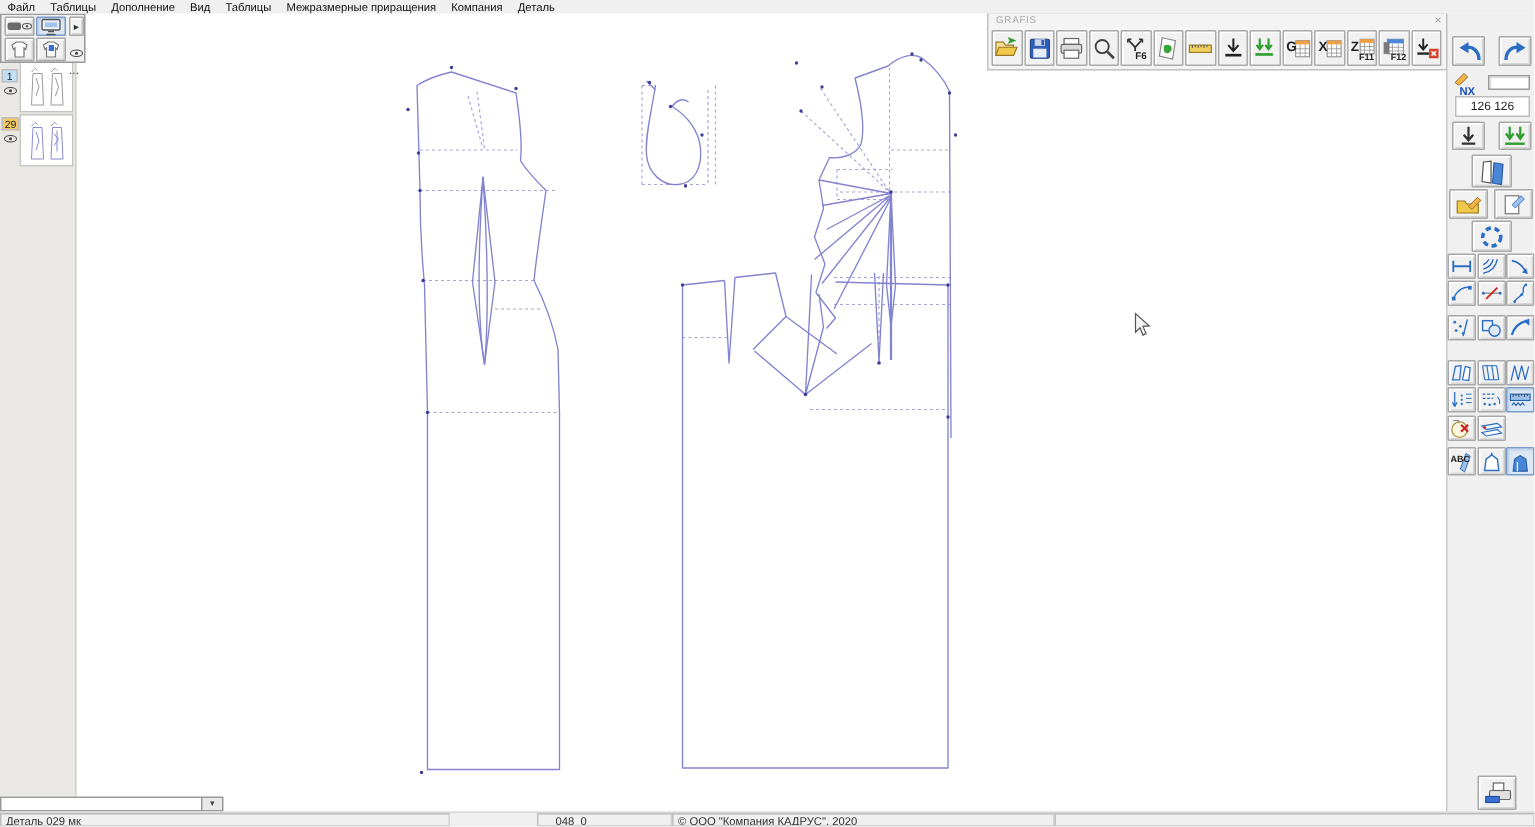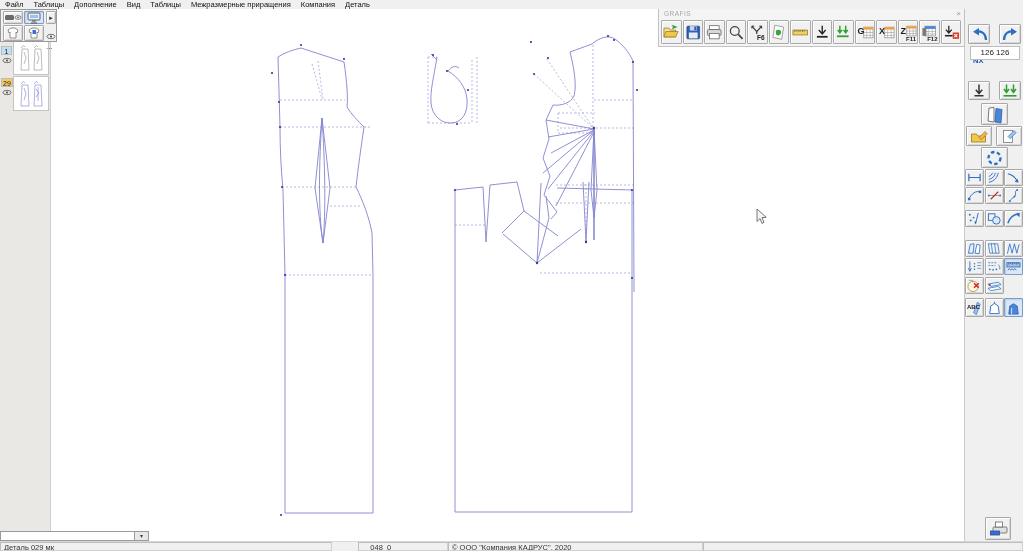--- a/index.html
+++ b/index.html
@@ -43,21 +43,21 @@
   .gbtn .lbl{position:absolute;font-weight:bold;color:#222}
   .lbl.big{left:2px;top:5px;font-size:9px}
   .lbl.corner{right:1px;bottom:1px;font-size:6px}
   .lbl.f6{right:2px;bottom:2px;font-size:6.5px}
   .green{color:#1f8f1f}
   .bluetxt{color:#1a3f8f}
   
   .rpanel{position:absolute;left:964px;top:9px;width:59px;height:532px;background:#f0f0f0;
     border-left:1px solid #c9c9c9;z-index:30;box-sizing:border-box}
   .rpanel .btn{z-index:2}
-  .sizebox{position:absolute;left:5px;top:37px;width:48px;height:12px;background:#fff;border:1px solid #bdbdbd;
+  .sizebox{position:absolute;left:5px;top:55px;width:48px;height:12px;background:#fff;border:1px solid #bdbdbd;
     font-size:8px;line-height:12px;text-align:center;color:#222}
   .nxlbl{position:absolute;left:8px;top:44px;font-size:7.5px;font-weight:bold;color:#1a4fc0}
   .nxinput{position:absolute;left:27px;top:41px;width:28px;height:10px;background:#fff;
     border:1px solid #9a9a9a;box-shadow:inset 1px 1px 1px #d7d7d7;box-sizing:border-box;font-size:7px;padding:0 1px}
   .abclbl{font-size:6px;font-weight:bold;color:#222;position:absolute;left:1px;top:5px}
   
   .status{position:absolute;left:0;top:541px;width:1023px;height:10px;background:#f0f0f0;
     border-top:1px solid #d8d8d8;font-size:7.5px;color:#333;z-index:40}
   .scell{position:absolute;top:0;height:9px;line-height:9px;border:1px solid #d0d0d0;
     border-top-color:#bdbdbd;border-left-color:#bdbdbd;background:#f0f0f0;box-sizing:border-box;
@@ -549,17 +549,17 @@
     </svg>
   </div>
 </div>
 
 <div class="combo">
   <span></span>
   <div class="drop">▾</div>
 </div>
 
 <div class="status">
-  <div class="scell" style="left:0;width:332px">Деталь 029  мк</div>
+  <div class="scell" style="left:0;width:300px">Деталь 029  мк</div>
   <div class="scell" style="left:358px;width:90px">__048_0</div>
   <div class="scell" style="left:448px;width:255px">© ООО "Компания КАДРУС", 2020</div>
   <div class="scell" style="left:703px;width:320px"></div>
 </div>
 
 </body></html>

